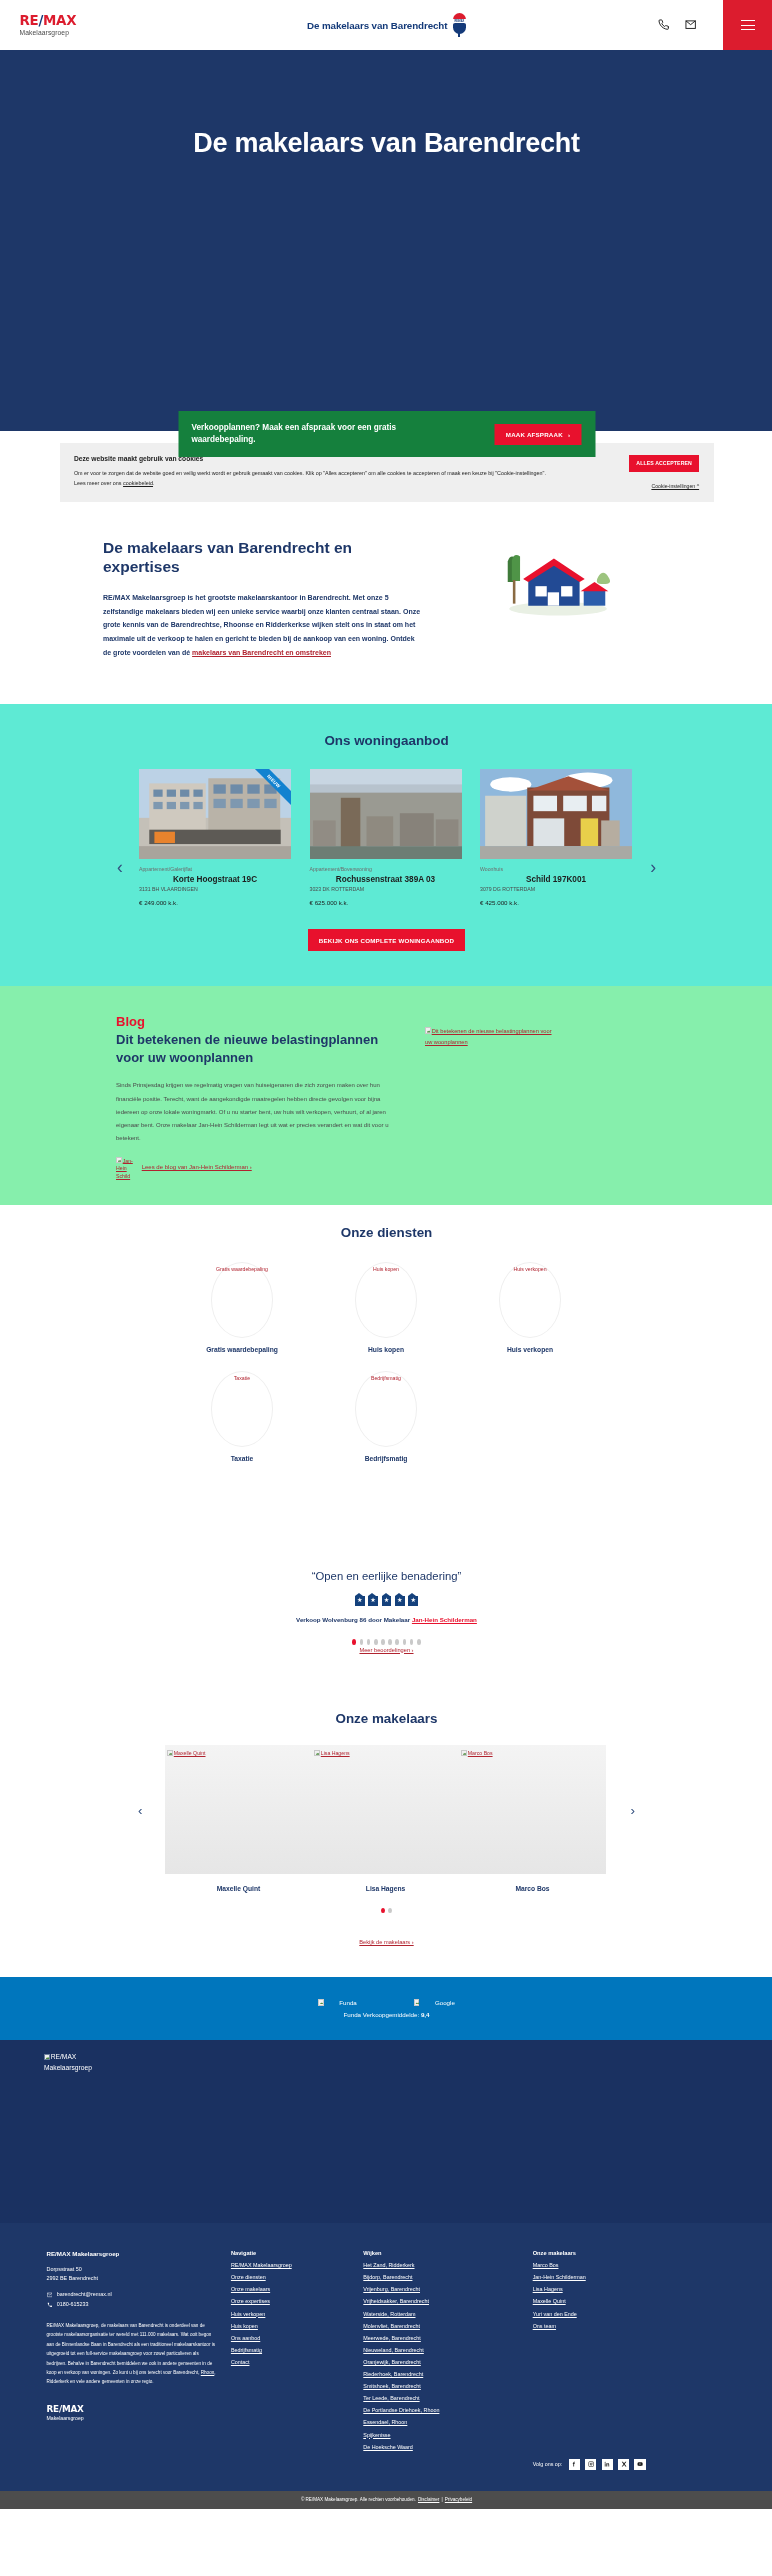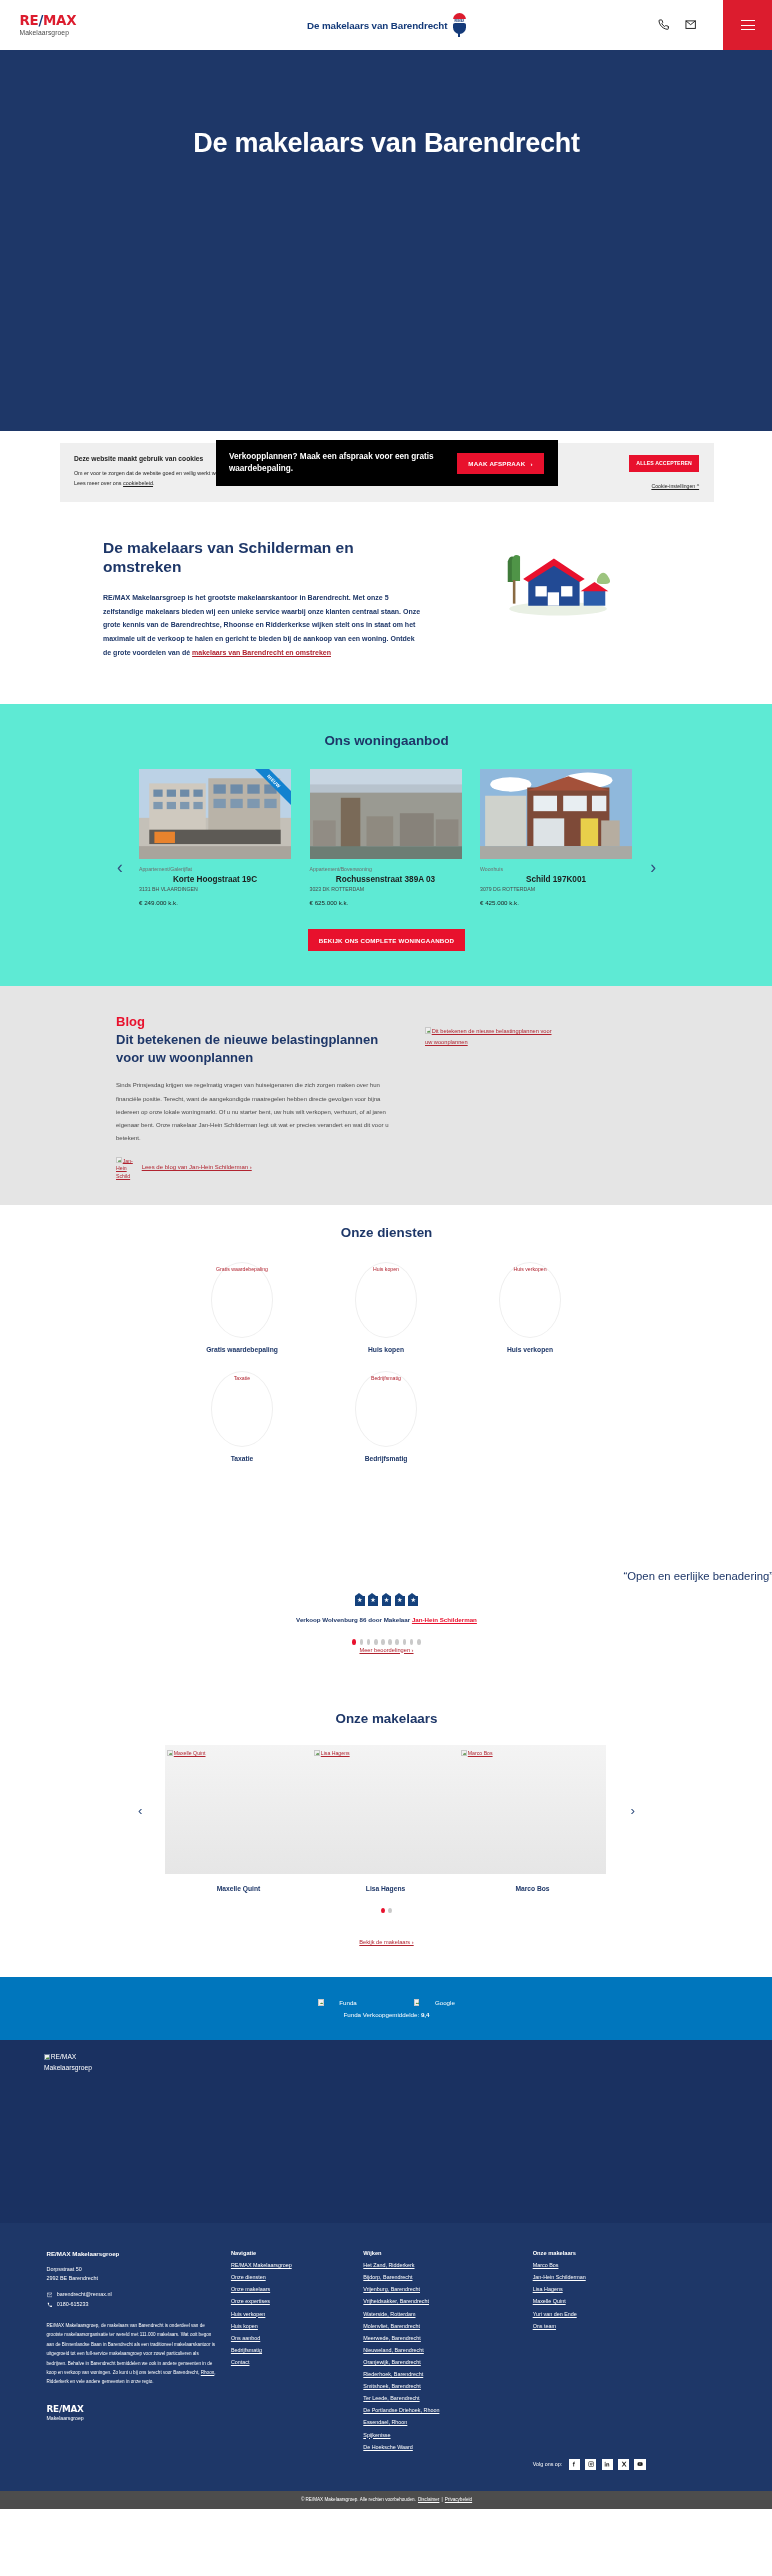--- a/index.html
+++ b/index.html
@@ -97,25 +97,24 @@
   .hero-title {
     margin-top: 78px;
     font-size: 27px;
     font-weight: bold;
     color: #ffffff;
     letter-spacing: -0.3px;
   }
   .hero-cta {
     position: absolute; left: 50%; transform: translateX(-50%);
     top: 361px;
-    width: 342px;
-    background: #000000;
+    width: 417px;
+    background: #15803d;
     display: flex; align-items: center; justify-content: space-between;
     padding: 11.3px 13.4px;
-    margin-top: 29px;
   }
   .hero-cta .txt {
     color:#fff; font-size: 8.2px; font-weight: bold; line-height:1.45; max-width: 206px;
   }
   .btn-red {
     background:#e8112d; color:#fff; font-size:6.2px; font-weight:bold;
     letter-spacing: 0.2px; padding: 7.2px 11.3px; display:inline-flex;
     align-items:center; gap:5.2px; border:none; cursor:pointer;
     font-family:"Liberation Sans", sans-serif;
   }
@@ -166,21 +165,21 @@
   .card-price { font-size:6.2px; color:#1d1d1d; margin-top:7.2px; }
   .arrow-l, .arrow-r {
     position:absolute; top: 155px; font-size: 17.5px; color:#33507f; cursor:pointer;
     font-weight:300; line-height:1; user-select:none;
   }
   .arrow-l { left: 117px; }
   .arrow-r { right: 117px; }
   .listings-btn-row { text-align:center; margin-top: 23px; }
 
   
-  .blog-wrap { background:#e5e5e5; padding: 29px 8px 24px; }
+  .blog-wrap { background:#86efac; padding: 29px 8px 24px; }
   .blog { width: 541px; margin:0 auto; display:flex; gap:31px; }
   .blog-left { width: 278px; }
   .blog-kicker { color:#e8112d; font-size:13px; font-weight:bold; line-height:1.1; }
   .blog-title { color:#1e3768; font-size:13px; font-weight:bold; line-height:1.38; margin-top:2.1px;}
   .blog-body { font-size:6px; color:#4a4a4a; line-height:2.2; margin-top:12.4px; }
   .blog-author { display:flex; align-items:flex-start; gap:7.2px; margin-top:11.3px; }
   .brk-img {
     font-size:5.2px; color:#b1232f; text-decoration:underline; line-height:1.5;
     display:inline-block; max-width:18.5px; word-break:break-word;
   }
@@ -203,21 +202,21 @@
   .dienst-circle {
     width: 62px; height: 76px; margin: 0 auto;
     border: 0.5px solid #efefef; border-radius: 50%;
     display:flex; align-items:flex-start; justify-content:center; padding-top:3.1px;
   }
   .dienst-circle a { font-size:5.2px; color:#b1232f; text-decoration:underline; white-space:nowrap; overflow:hidden; max-width:57px; }
   .dienst-label { margin-top: 8.2px; font-size:6.7px; font-weight:bold; color:#1e3768; }
 
   
   .reviews-wrap { background:#fff; padding: 33px 0 31px; text-align:center; }
-  .review-quote { font-size:11.3px; color:#1e3768; margin-top:21.6px;text-align:right; }
+  .review-quote { font-size:11.3px; color:#1e3768; margin-top:21.6px; }
   .stars { margin-top: 11.3px; display:flex; justify-content:center; gap:3.6px; }
   .star-badge { width:9.8px; height:12.4px; position:relative; }
   .star-badge .body { position:absolute; bottom:0; left:0; width:9.8px; height:9.3px; background:#14417c; }
   .star-badge .roof {
     position:absolute; top:0; left:0; width:0; height:0;
     border-left:4.9px solid transparent; border-right:4.9px solid transparent;
     border-bottom:3.6px solid #14417c;
   }
   .star-badge .st {
     position:absolute; left:1.5px; top:4.1px; width:6.7px; height:6.7px; color:#fff; font-size:6.2px;
@@ -353,21 +352,21 @@
     <div class="cookie-right">
       <button class="cookie-accept">ALLES ACCEPTEREN</button>
       <span class="cookie-settings">Cookie-instellingen ^</span>
     </div>
   </div>
 </div>
 
 <section class="intro-wrap">
   <div class="intro">
     <div class="intro-left">
-      <h2>De makelaars van Schilderman en omstreken</h2>
+      <h2>De makelaars van Barendrecht en expertises</h2>
       <p><span>RE/MAX Makelaarsgroep is het grootste makelaarskantoor in Barendrecht. Met onze 5 zelfstandige makelaars bieden wij een unieke service waarbij onze klanten centraal staan. Onze grote kennis van de Barendrechtse, Rhoonse en Ridderkerkse wijken stelt ons in staat om het maximale uit de verkoop te halen en gericht te bieden bij de aankoop van een woning. Ontdek de grote voordelen van dé </span><a href="#">makelaars van Barendrecht en omstreken</a></p>
     </div>
     <div class="intro-right">
       <svg class="house-art" viewBox="0 0 250 150">
         <ellipse cx="128" cy="132" rx="95" ry="13" fill="#e9f0e4"></ellipse>
         <path d="M30 80 L30 40 Q34 26 44 32 L44 80 Z" fill="#3f7a3a"></path>
         <path d="M38 78 L38 38 Q42 22 54 30 L54 78 Z" fill="#4f9447"></path>
         <rect x="40" y="76" width="5" height="46" fill="#8a6a43"></rect>
         <path d="M70 126 L70 72 L120 42 L170 72 L170 126 Z" fill="#224a94"></path>
         <path d="M60 74 L120 34 L180 74 L170 80 L120 48 L70 80 Z" fill="#e8112d"></path>

